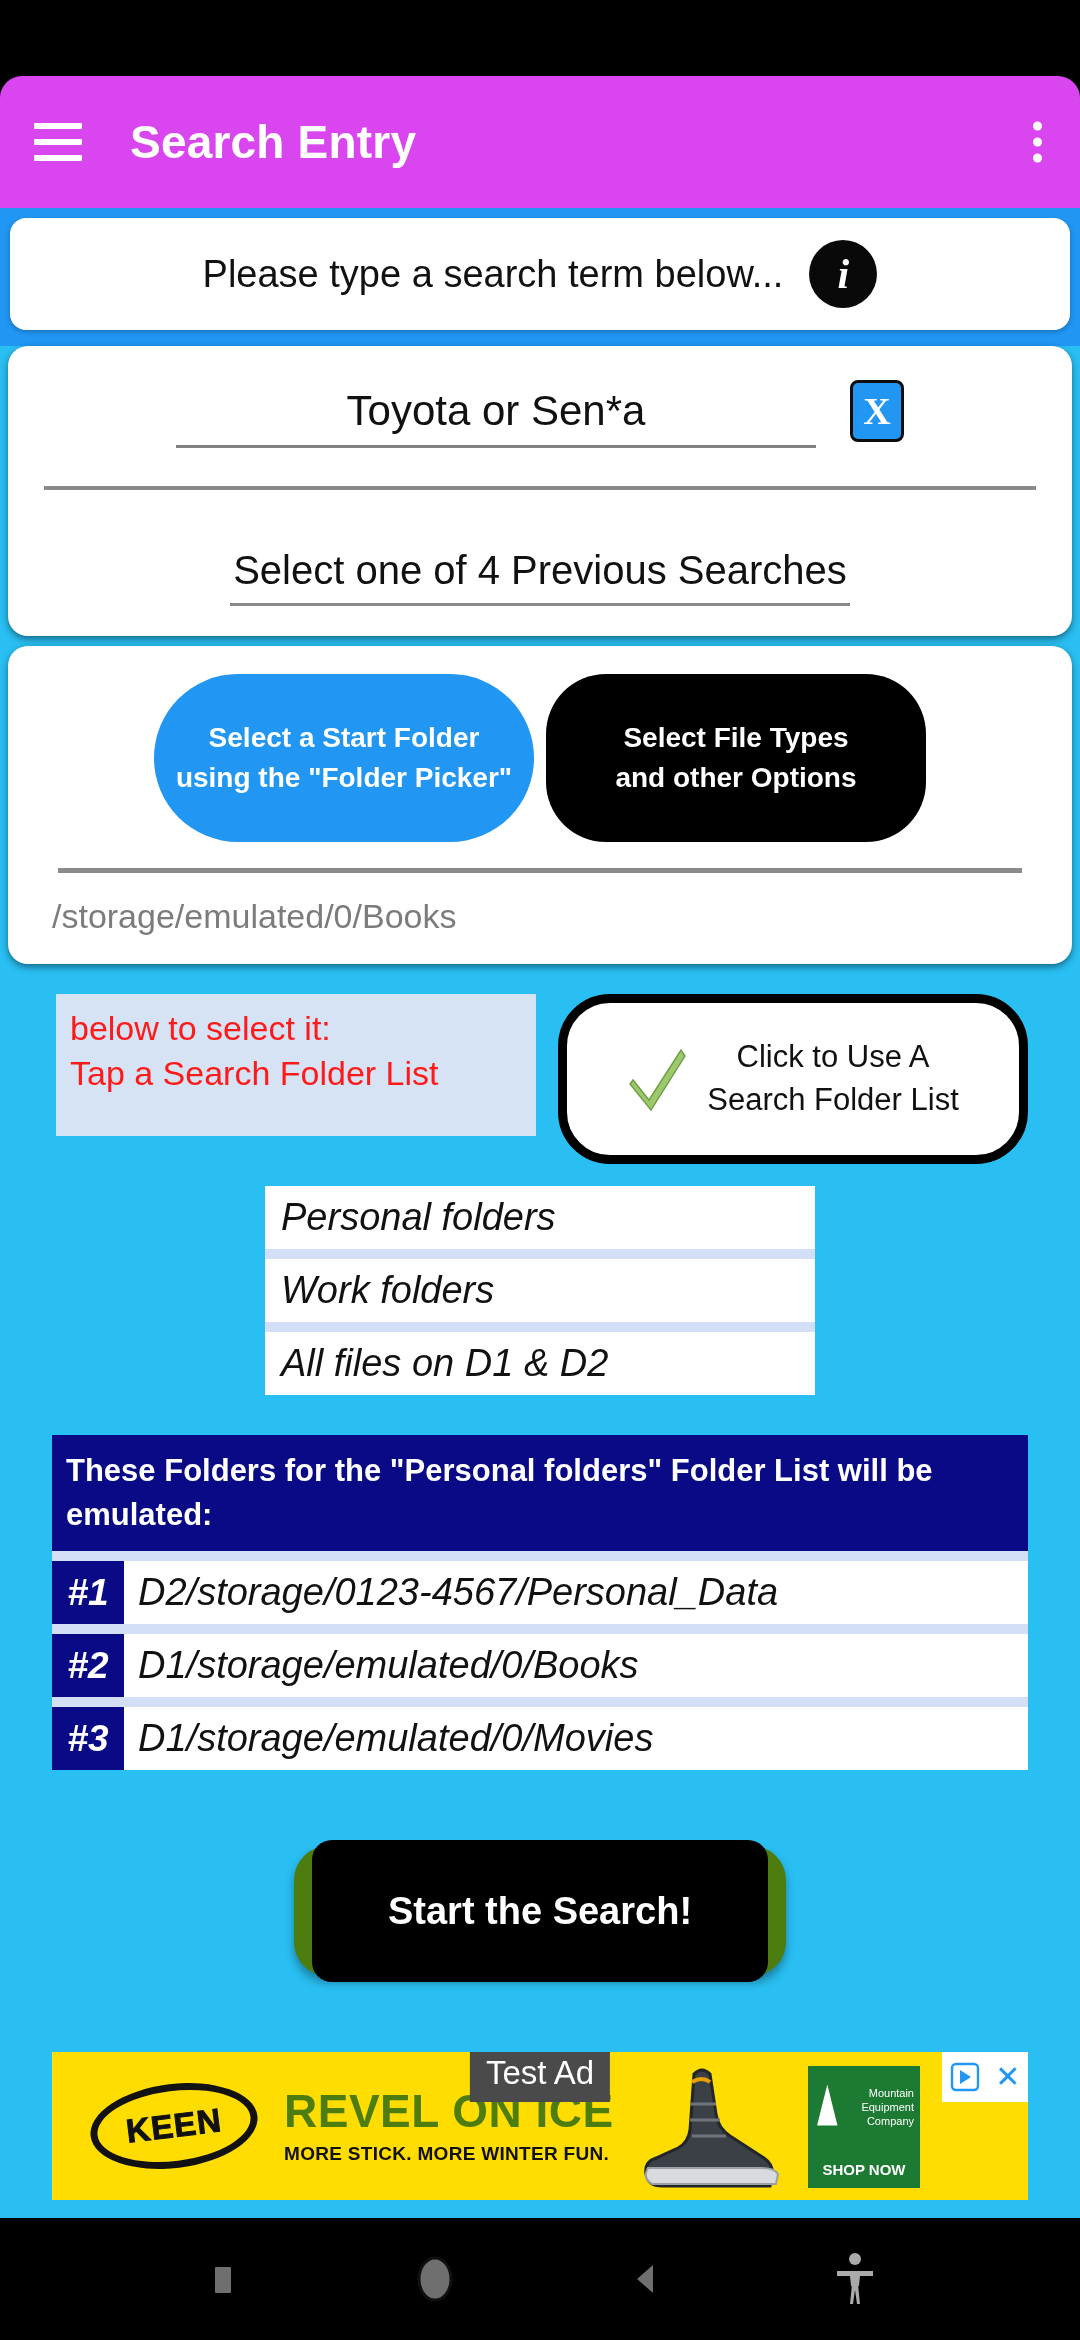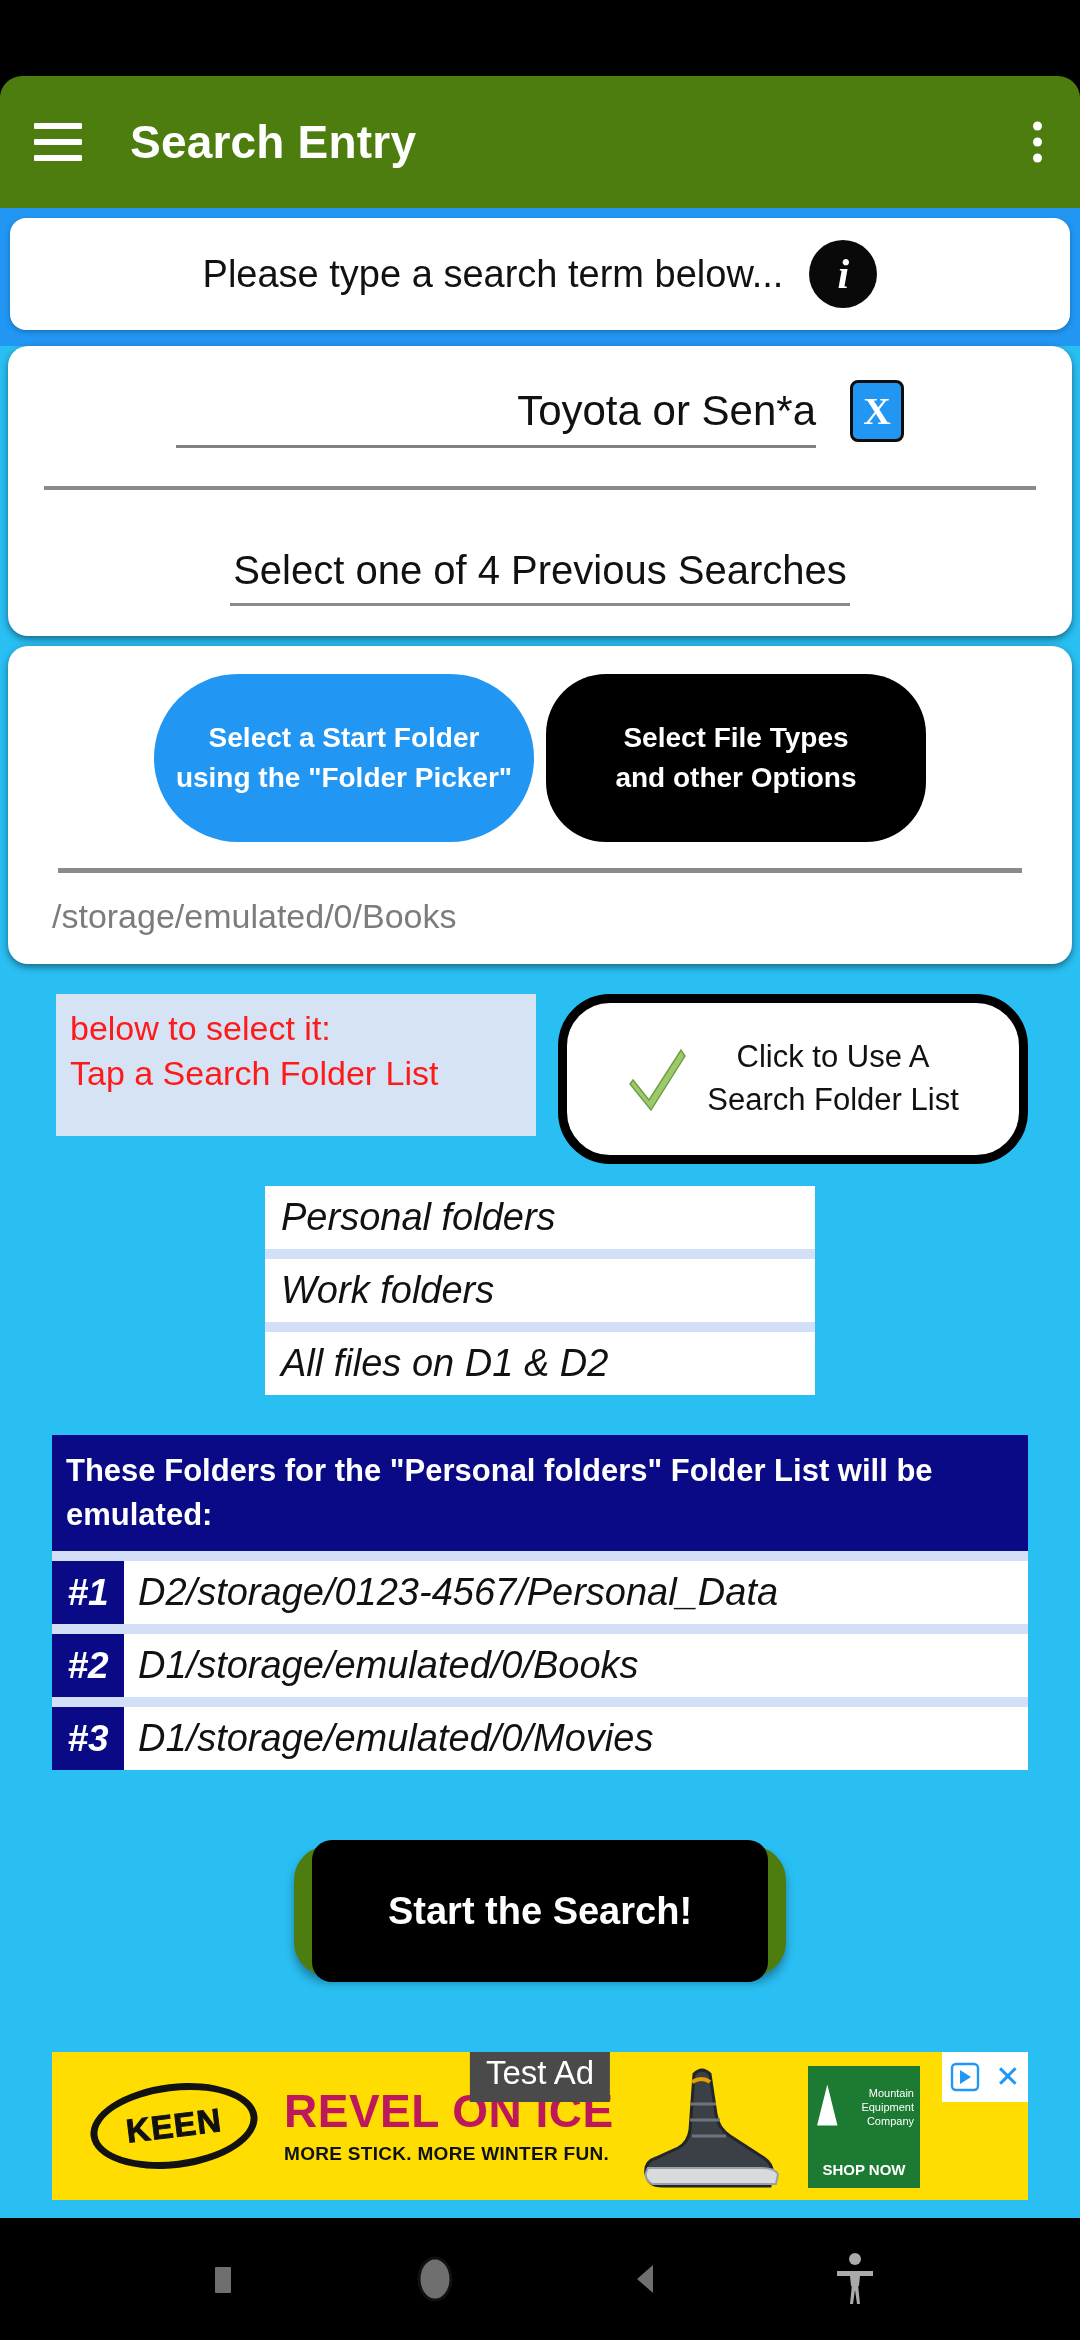--- a/index.html
+++ b/index.html
@@ -11,21 +11,21 @@
   }
   #screen { position: relative; width: 1080px; height: 2340px; background: #000; }
 
   
   .status-strip { height: 76px; background: #000; width: 100%; }
 
   
   .appbar {
     position: relative;
     height: 132px;
-    background: #4d7c0f;
+    background: #d946ef;
     border-radius: 22px 22px 0 0;
     display: flex; align-items: center;
     padding: 0 34px;
   }
   .hamburger { width: 48px; height: 38px; display:flex; flex-direction:column; justify-content:space-between; cursor:pointer; }
   .hamburger span { display:block; height:6px; background:#fff; border-radius:1px; }
   .appbar-title {
     color: #fff; font-size: 46px; font-weight: bold;
     margin-left: 48px; letter-spacing: .2px;
   }
@@ -54,21 +54,21 @@
   .info-icon {
     width:68px; height:68px; border-radius:50%; background:#090909;
     color:#fff; font-style:italic; font-weight:bold; font-size:42px;
     display:flex; align-items:center; justify-content:center;
     font-family:"Liberation Serif", serif; cursor:pointer;
   }
 
   
   .search-card { padding: 34px 26px 30px 26px; }
   .search-row { display:flex; align-items:flex-end; justify-content:center; gap: 34px; }
-  .search-field { flex: 0 0 640px; text-align:right; }
+  .search-field { flex: 0 0 640px; text-align:center; }
   .search-value {
     font-size: 42px; color:#111; padding-bottom: 10px;
     border-bottom: 3px solid #808080;
   }
   .clear-btn {
     width:54px; height:62px; background:#2196F3; border:3px solid #0d0d0d;
     border-radius:8px; color:#fff; font-size:38px; font-weight:bold;
     font-family:"Liberation Serif", serif;
     display:flex; align-items:center; justify-content:center;
     margin-bottom: 6px; cursor:pointer;
@@ -158,21 +158,21 @@
     margin-left: 38px; width: 168px; height: 84px;
     border: 7px solid #121212; border-radius: 50%/50%;
     transform: rotate(-7deg);
     display:flex; align-items:center; justify-content:center;
     font-weight:bold; font-size: 33px; color:#FFDD00;
     background:#FFDD00;
     letter-spacing: 1px;
   }
   .ad-keen span { color:#111; -webkit-text-stroke: 1px #111; }
   .ad-copy { margin-left: 26px; }
-  .ad-head { font-size: 46px; font-weight: bold; color:#be185d; letter-spacing:.5px; line-height:1; }
+  .ad-head { font-size: 46px; font-weight: bold; color:#4d7c0f; letter-spacing:.5px; line-height:1; }
   .ad-sub { font-size: 19px; font-weight:bold; color:#111; margin-top: 9px; letter-spacing:.3px; }
   .ad-boot { position:absolute; left: 580px; top: 8px; width: 160px; height: 132px; }
   .ad-mec {
     position:absolute; right: 108px; top: 14px; width: 112px; height: 84px;
     background:#1D7A33; color:#fff; font-size: 11px; line-height:1.25;
     display:flex; align-items:center; justify-content:flex-end; padding-right:6px; text-align:right;
   }
   .ad-shop {
     position:absolute; right: 108px; bottom: 12px; width: 112px; height: 38px;
     background:#1D7A33; color:#fff; font-size: 15px; font-weight:bold;

